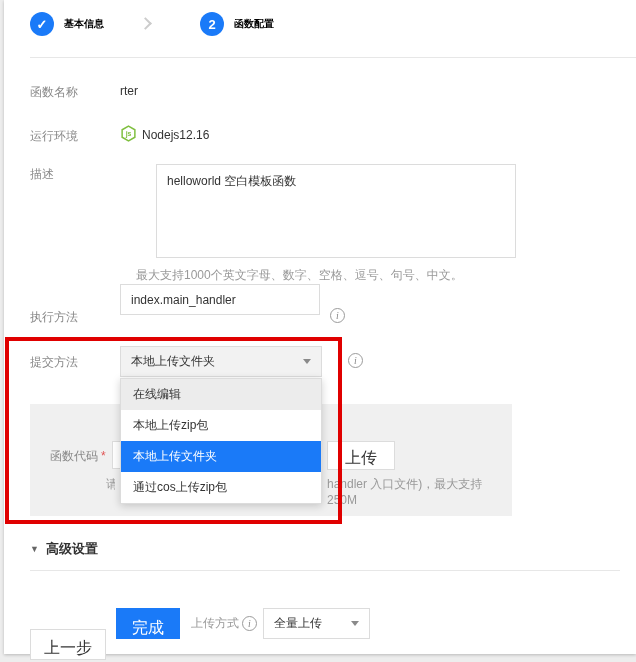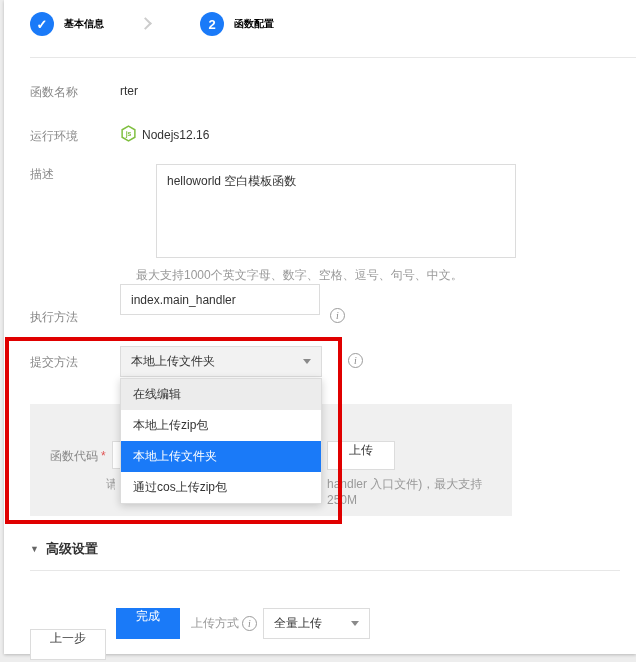--- a/index.html
+++ b/index.html
@@ -33,21 +33,21 @@
   .textarea{border:1px solid var(--border);padding:8px 10px;background:#fff}
 
   
   .dropdown{background:#fff;border:1px solid var(--border);box-shadow:0 2px 8px rgba(0,0,0,.18);z-index:5}
   .opt{height:31px;display:flex;align-items:center;padding-left:12px;cursor:pointer;color:var(--text)}
   .opt-first{background:#ececec}
   .opt-selected{background:var(--blue);color:#fff}
 
   .panel{background:var(--panel)}
   .req{color:#e05454;margin-left:3px}
-  .btn{display:flex;align-items:flex-start;justify-content:center;cursor:pointer;font-size:12px}
+  .btn{display:flex;align-items:flex-end;justify-content:center;cursor:pointer;font-size:16px}
   .btn-plain{background:#fff;border:1px solid var(--border);color:var(--text)}
   .btn-primary{background:var(--blue);color:#fff}
   .clip{overflow:hidden;white-space:nowrap;color:var(--hint)}
 
   .redbox{border:4px solid var(--red);z-index:10;pointer-events:none}
   .adv{display:flex;align-items:center;gap:7px;cursor:pointer}
   .tri-down{font-size:9px;color:#666;line-height:1}
   .adv-label{font-size:13px;font-weight:bold;color:#333}
   .modeselect{background:#fff;border:1px solid var(--border);display:flex;align-items:center;justify-content:space-between;padding:0 10px;cursor:pointer}
 </style>

